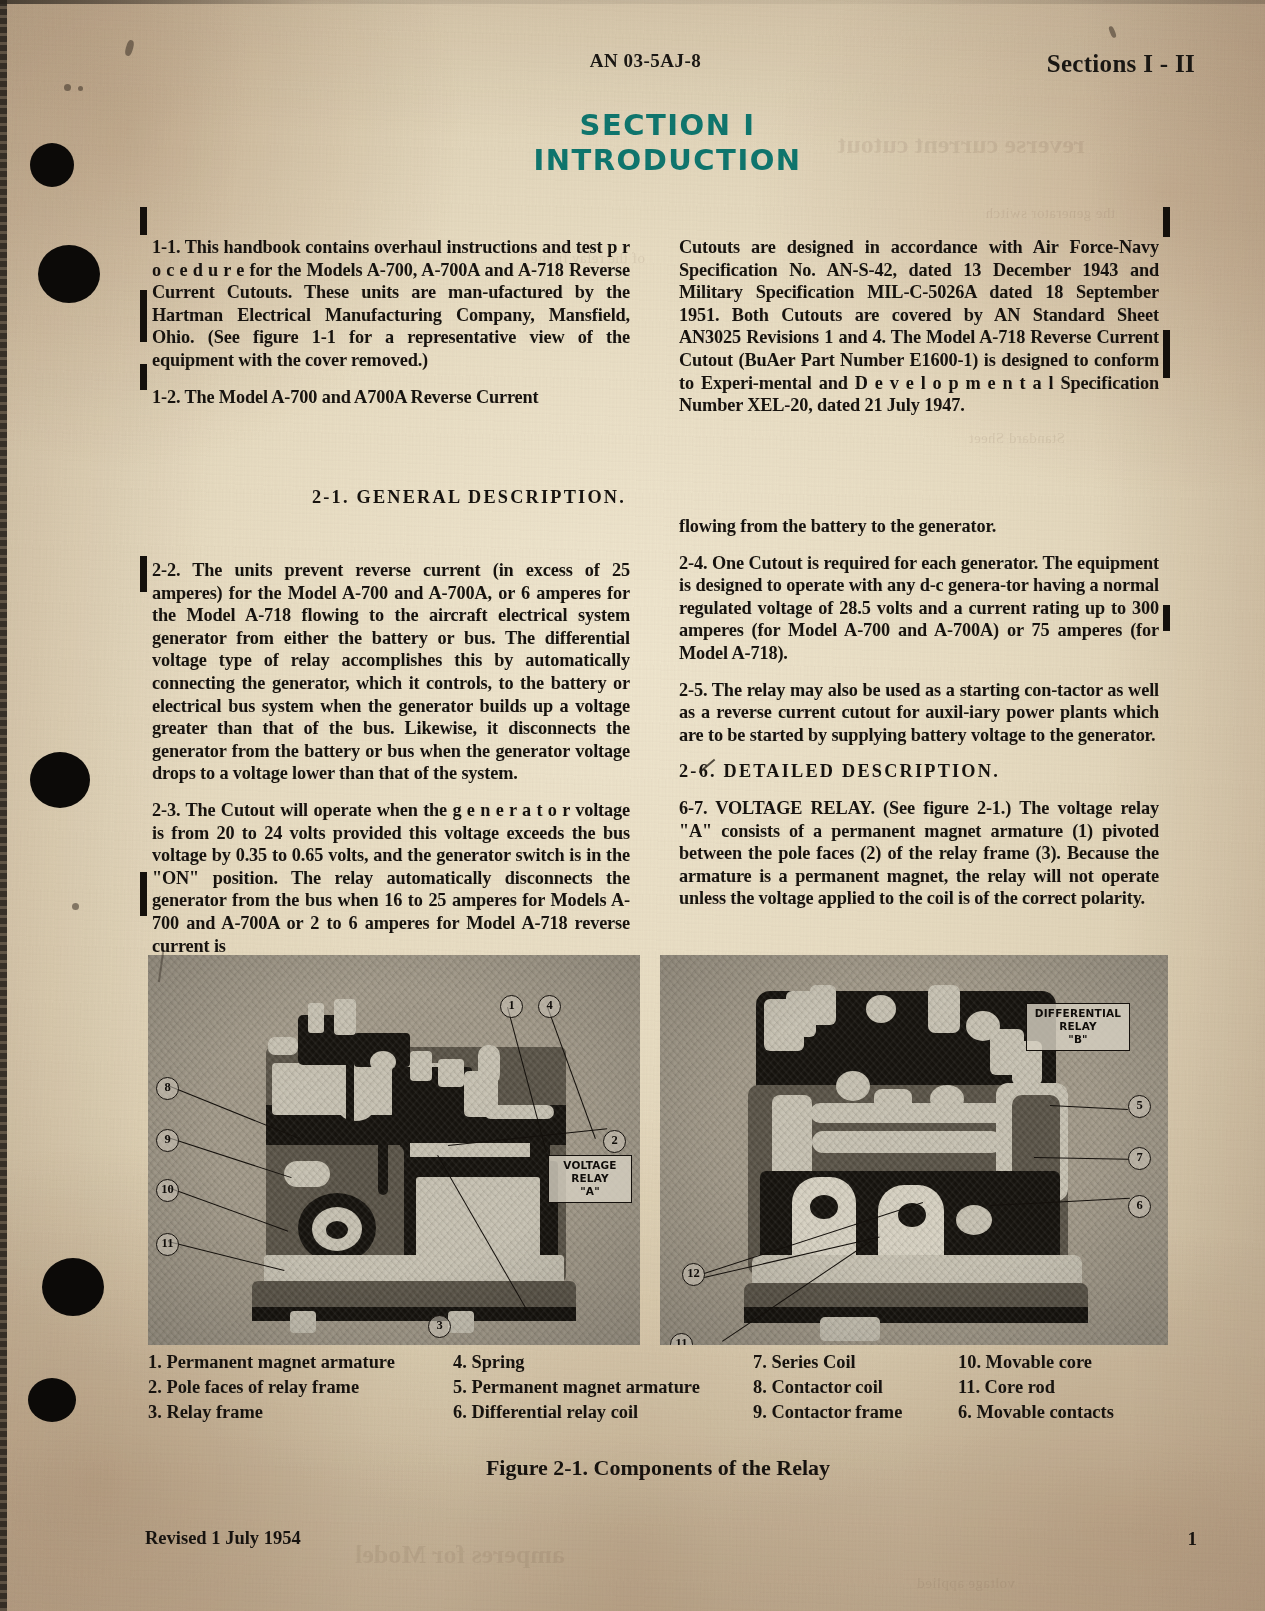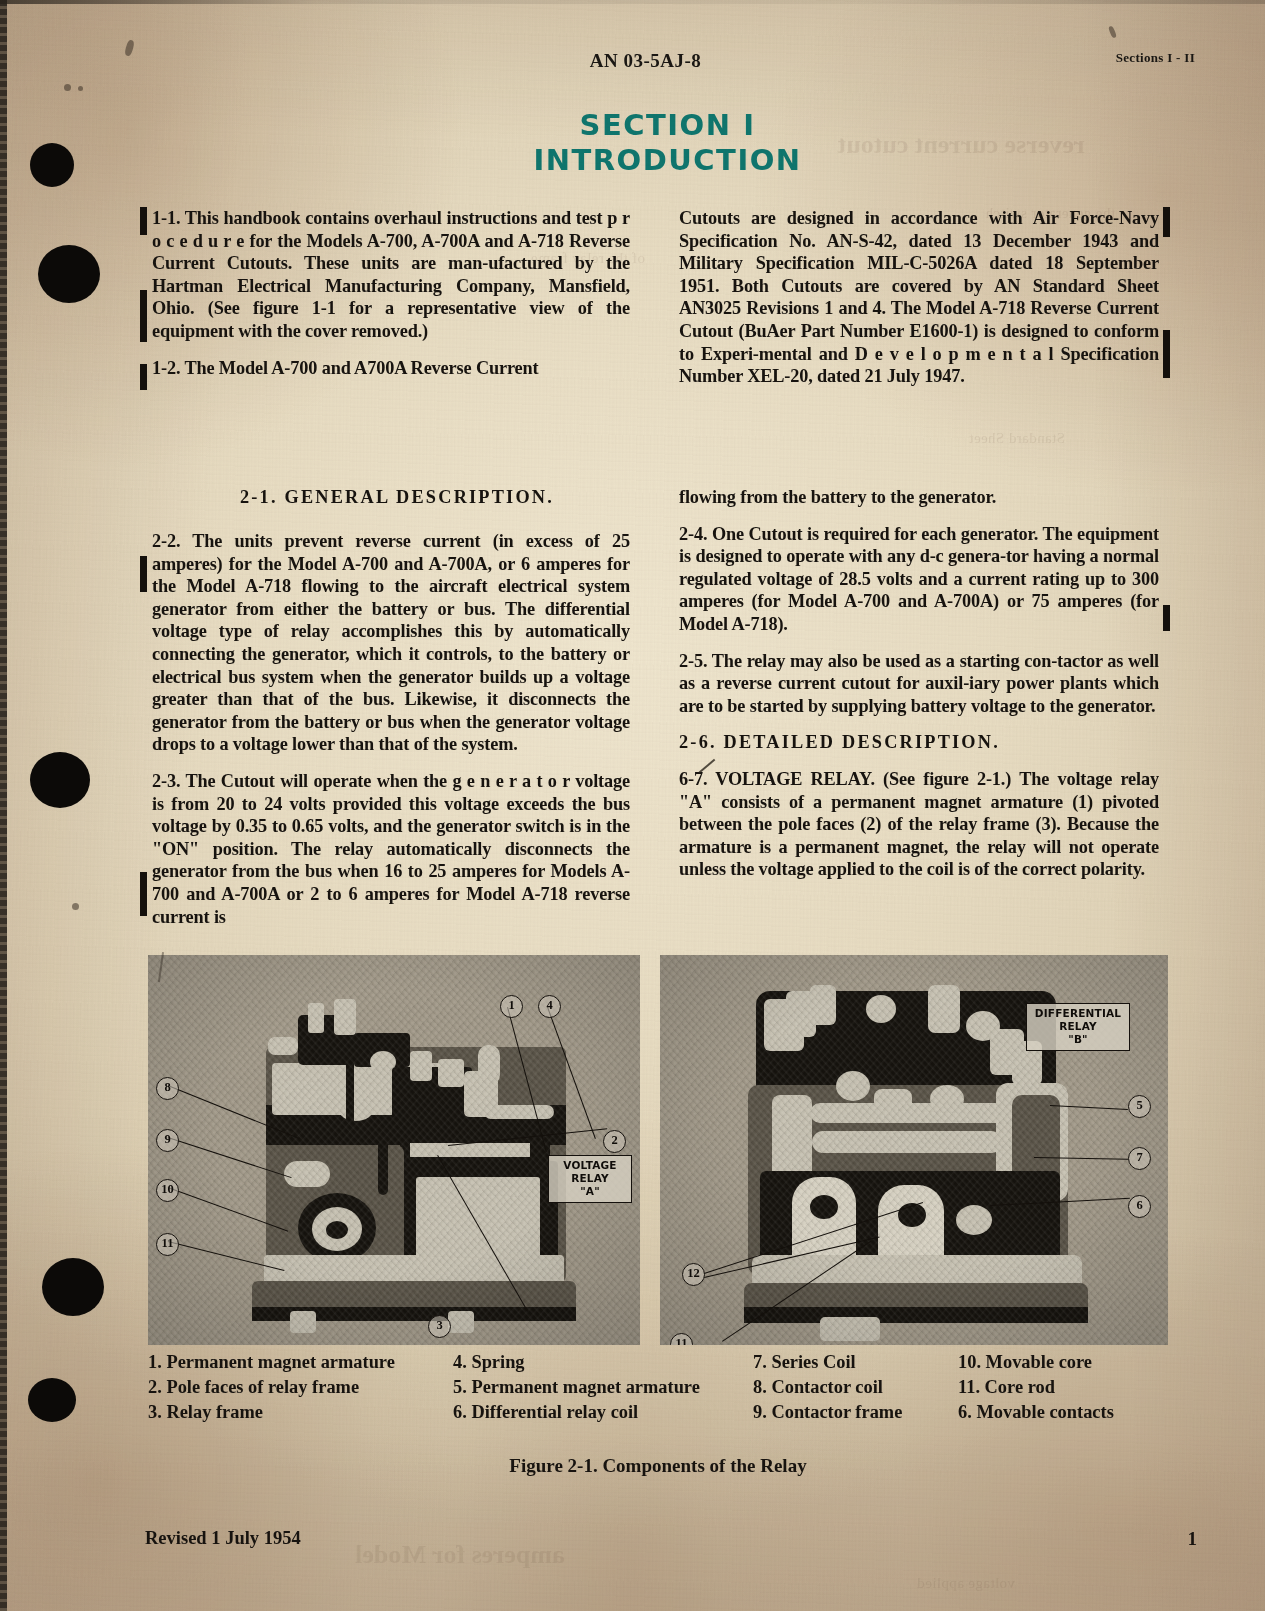--- a/index.html
+++ b/index.html
@@ -117,21 +117,21 @@
     left: 0; right: 0;
     text-align: center;
     font-size: 19px;
     font-weight: bold;
     letter-spacing: 0.5px;
     transform: translateX(-22px);
   }
   .rh-right {
     position: absolute;
     right: 0;
-    font-size: 13px;
+    font-size: 25px;
     font-weight: bold;
     letter-spacing: 0.3px;
   }
 
   .section-head {
     position: absolute;
     left: 140px;
     right: 70px;
     text-align: center;
     font-family: "DejaVu Sans", sans-serif;
@@ -146,21 +146,21 @@
     position: absolute;
     font-size: 18.3px;
     line-height: 22.6px;
     text-align: justify;
     font-weight: bold;
     font-family: "Liberation Serif", serif;
     color: #17130f;
   }
   .col p { margin: 0 0 14px 0; }
   .col p:last-child { margin-bottom: 0; }
-  .tight { letter-spacing: -0.15px; }
+  .tight { letter-spacing: -0.15px; margin-top: 29px; }
   .hdg { letter-spacing: 2.2px; }
 
   
   .changebar {
     position: absolute;
     width: 7px;
     background: #14100c;
   }
 
   
@@ -253,21 +253,21 @@
   .legend .li { white-space: nowrap; }
 
   .fig-caption {
     position: absolute;
     left: 148px;
     top: 1455px;
     width: 1020px;
     text-align: center;
     font-family: "Liberation Serif", serif;
     font-weight: bold;
-    font-size: 19px;
+    font-size: 22px;
     color: #17130f;
   }
   .footer-left {
     position: absolute;
     left: 145px;
     top: 1528px;
     font-family: "Liberation Serif", serif;
     font-weight: bold;
     font-size: 18.5px;
     color: #17130f;
@@ -336,21 +336,21 @@
     </div>
 
     <div class="col tight" style="left:679px; top:207px; width:480px;">
       <p>Cutouts are designed in accordance with Air Force-Navy Specification No. AN-S-42, dated 13 December 1943 and Military Specification MIL-C-5026A dated 18 September 1951.  Both Cutouts are covered by AN Standard Sheet AN3025 Revisions 1 and 4.  The Model A-718 Reverse Current Cutout  (BuAer Part Number E1600-1) is designed to conform to Experi-mental and D e v e l o p m e n t a l Specification Number XEL-20, dated 21 July 1947.</p>
     </div>
 
 
     <div class="changebar" style="left:140px; top:556px; height:36px;"></div>
     <div class="changebar" style="left:140px; top:872px; height:44px;"></div>
 
-    <div class="col hdg" style="left:152px; top:486px; width:490px; text-align:center;">2-1.  GENERAL  DESCRIPTION.</div>
+    <div class="col hdg" style="left:136px; top:486px; width:490px; text-align:right;">2-1.  GENERAL  DESCRIPTION.</div>
 
     <div class="col tight" style="left:152px; top:530px; width:478px;">
       <p>2-2.  The units prevent reverse current (in excess of 25 amperes) for the Model A-700 and A-700A, or 6 amperes for the Model A-718 flowing to the aircraft electrical system generator from either the battery or bus.  The differential voltage type of relay accomplishes this by automatically connecting the generator, which it controls, to the battery or electrical bus system when the generator builds up a voltage greater than that of the bus. Likewise, it disconnects the generator from the battery or bus when the generator voltage drops to a voltage lower than that of the system.</p>
       <p>2-3.  The Cutout will operate when the g e n e r a t o r voltage is from 20 to 24 volts provided this voltage exceeds the bus voltage by 0.35 to 0.65 volts, and the generator switch is in the "ON" position. The relay automatically disconnects the generator from the bus when 16 to 25 amperes for Models A-700 and A-700A or 2 to 6 amperes for  Model A-718 reverse current is</p>
     </div>
 
     <div class="changebar" style="left:1163px; top:605px; height:26px;"></div>
 
     <div class="col tight" style="left:679px; top:486px; width:480px;">
       <p>flowing from the battery to the generator.</p>

